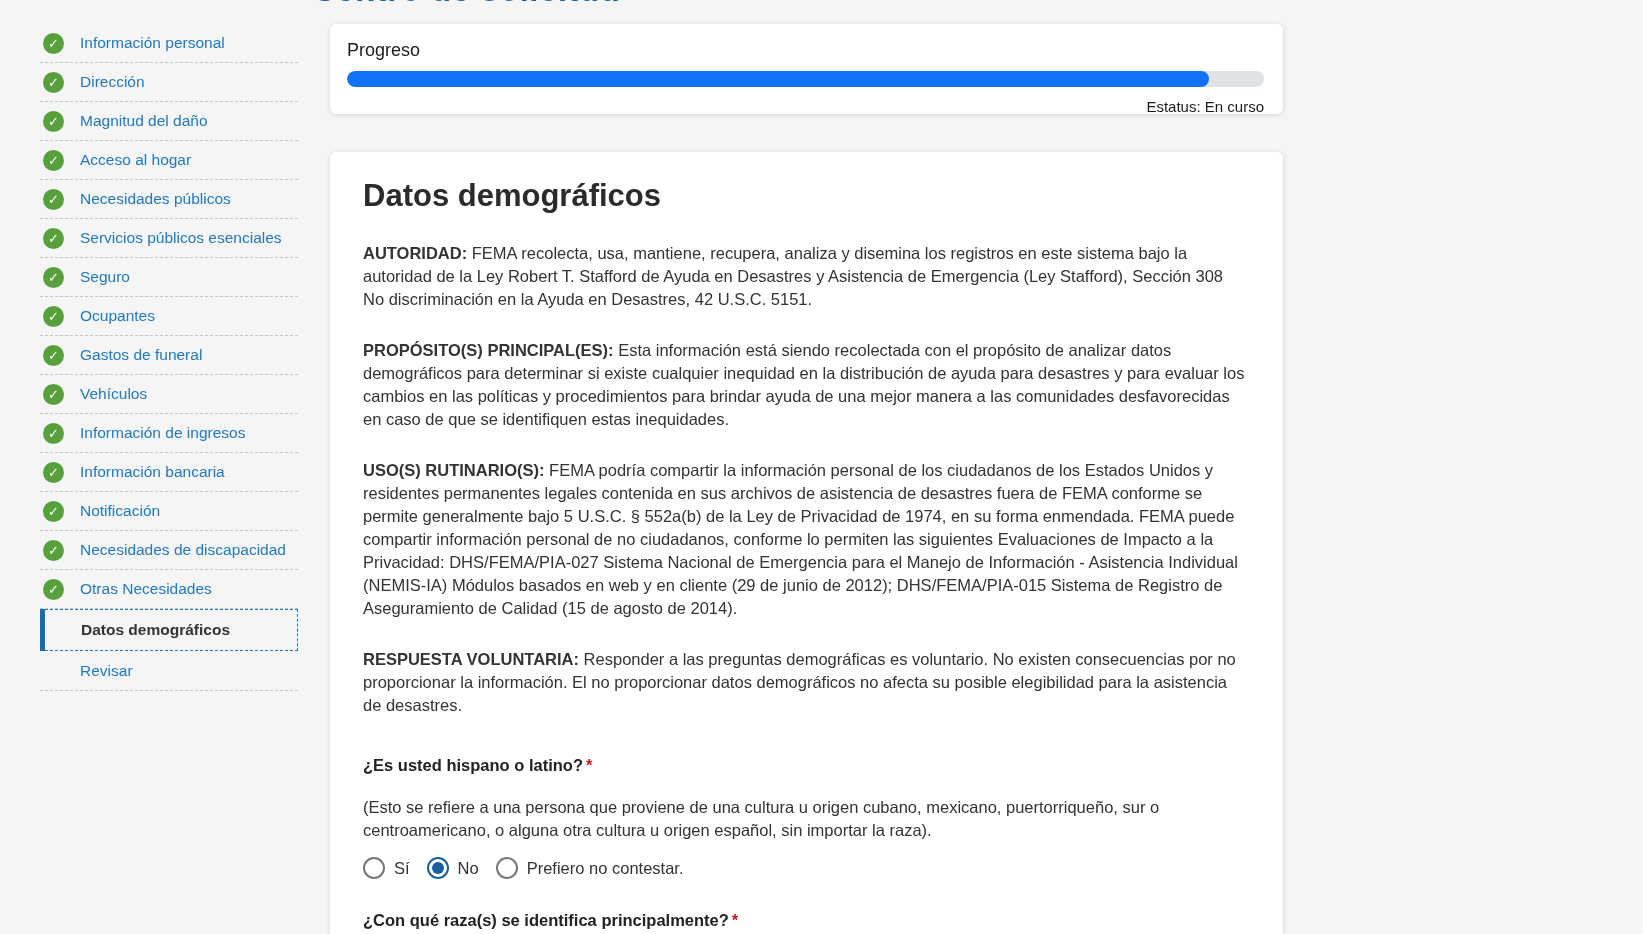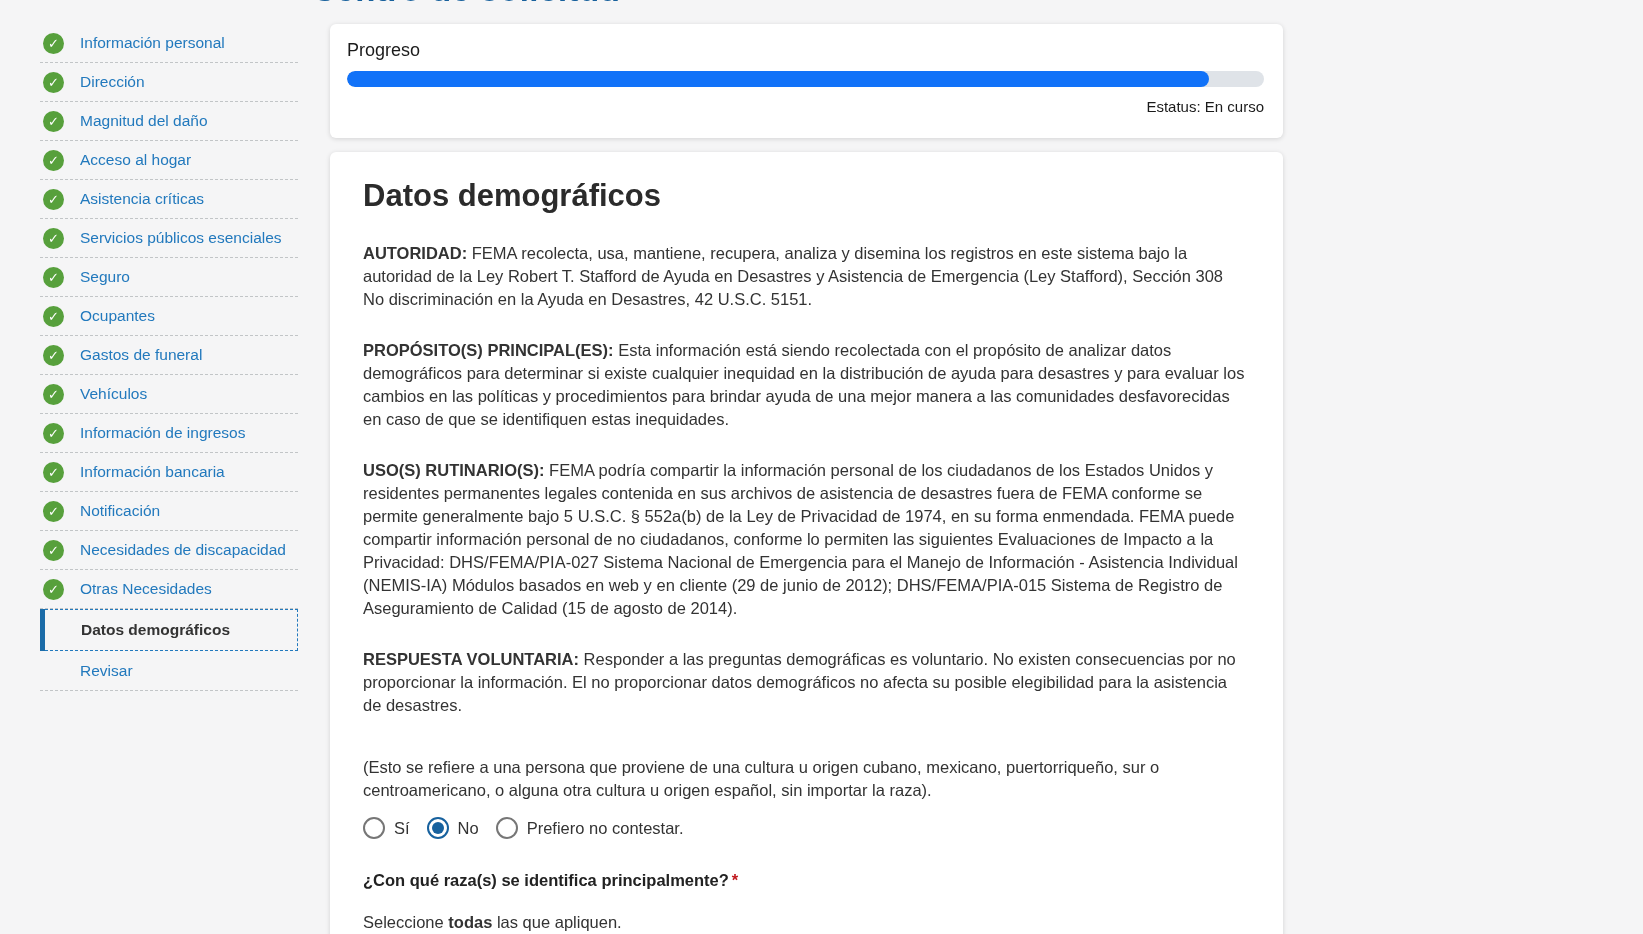--- a/index.html
+++ b/index.html
@@ -47,21 +47,21 @@
   .nav-plain { height: 40px; display: flex; align-items: center;
     border-bottom: 1px dashed #c2c5c7; cursor: pointer; }
   .nav-plain .nav-label { margin-left: 40px; }
 
   
   .card {
     position: absolute; left: 330px; width: 953px;
     background: #ffffff; border-radius: 6px;
     box-shadow: 0 1px 5px rgba(0,0,0,0.14);
   }
-  .progress-card { top: 24px; height: 114px; padding: 16px 19px 0 17px; }
+  .progress-card { top: 24px; height: 90px; padding: 16px 19px 0 17px; }
   .progress-label { font-size: 18px; color: #1b1b1b; }
   .progress-track {
     margin-top: 10px; height: 16px; border-radius: 8px;
     background: #dfe3e8; overflow: hidden;
   }
   .progress-fill {
     height: 100%; border-radius: 8px;
     background: var(--progress-blue, #1172f8);
   }
   .progress-status { margin-top: 11px; text-align: right; font-size: 15px; color: #1b1b1b; }
@@ -117,21 +117,21 @@
   <div class="nav-item">
     <span class="check-icon">✓</span>
     <span class="nav-label">Magnitud del daño</span>
   </div>
   <div class="nav-item">
     <span class="check-icon">✓</span>
     <span class="nav-label">Acceso al hogar</span>
   </div>
   <div class="nav-item">
     <span class="check-icon">✓</span>
-    <span class="nav-label">Asistencia críticas</span>
+    <span class="nav-label">Necesidades públicos</span>
   </div>
   <div class="nav-item">
     <span class="check-icon">✓</span>
     <span class="nav-label">Servicios públicos esenciales</span>
   </div>
   <div class="nav-item">
     <span class="check-icon">✓</span>
     <span class="nav-label">Seguro</span>
   </div>
   <div class="nav-item">
@@ -187,20 +187,21 @@
 
   <p class="para"><b>AUTORIDAD:</b><span> FEMA recolecta, usa, mantiene, recupera, analiza y disemina los registros en este sistema bajo la autoridad de la Ley Robert T. Stafford de Ayuda en Desastres y Asistencia de Emergencia (Ley Stafford), Sección 308 No discriminación en la Ayuda en Desastres, 42 U.S.C. 5151.</span></p>
 
   <p class="para"><b>PROPÓSITO(S) PRINCIPAL(ES):</b><span> Esta información está siendo recolectada con el propósito de analizar datos demográficos para determinar si existe cualquier inequidad en la distribución de ayuda para desastres y para evaluar los cambios en las políticas y procedimientos para brindar ayuda de una mejor manera a las comunidades desfavorecidas en caso de que se identifiquen estas inequidades.</span></p>
 
   <p class="para"><b>USO(S) RUTINARIO(S):</b><span> FEMA podría compartir la información personal de los ciudadanos de los Estados Unidos y residentes permanentes legales contenida en sus archivos de asistencia de desastres fuera de FEMA conforme se permite generalmente bajo 5 U.S.C. § 552a(b) de la Ley de Privacidad de 1974, en su forma enmendada. FEMA puede compartir información personal de no ciudadanos, conforme lo permiten las siguientes Evaluaciones de Impacto a la Privacidad: DHS/FEMA/PIA-027 Sistema Nacional de Emergencia para el Manejo de Información - Asistencia Individual (NEMIS-IA) Módulos basados en web y en cliente (29 de junio de 2012); DHS/FEMA/PIA-015 Sistema de Registro de Aseguramiento de Calidad (15 de agosto de 2014).</span></p>
 
   <p class="para"><b>RESPUESTA VOLUNTARIA:</b><span> Responder a las preguntas demográficas es voluntario. No existen consecuencias por no proporcionar la información. El no proporcionar datos demográficos no afecta su posible elegibilidad para la asistencia de desastres.</span></p>
 
   <div class="question">
+    <div class="q-label"><span>¿Es usted hispano o latino?</span><span class="req">*</span></div>
     <div class="q-hint">(Esto se refiere a una persona que proviene de una cultura u origen cubano, mexicano, puertorriqueño, sur o centroamericano, o alguna otra cultura u origen español, sin importar la raza).</div>
     <div class="radio-row">
       <div class="radio-opt">
         <span class="radio-circle"></span>
         <span class="opt-label">Sí</span>
       </div>
       <div class="radio-opt selected">
         <span class="radio-circle"></span>
         <span class="opt-label">No</span>
       </div>

